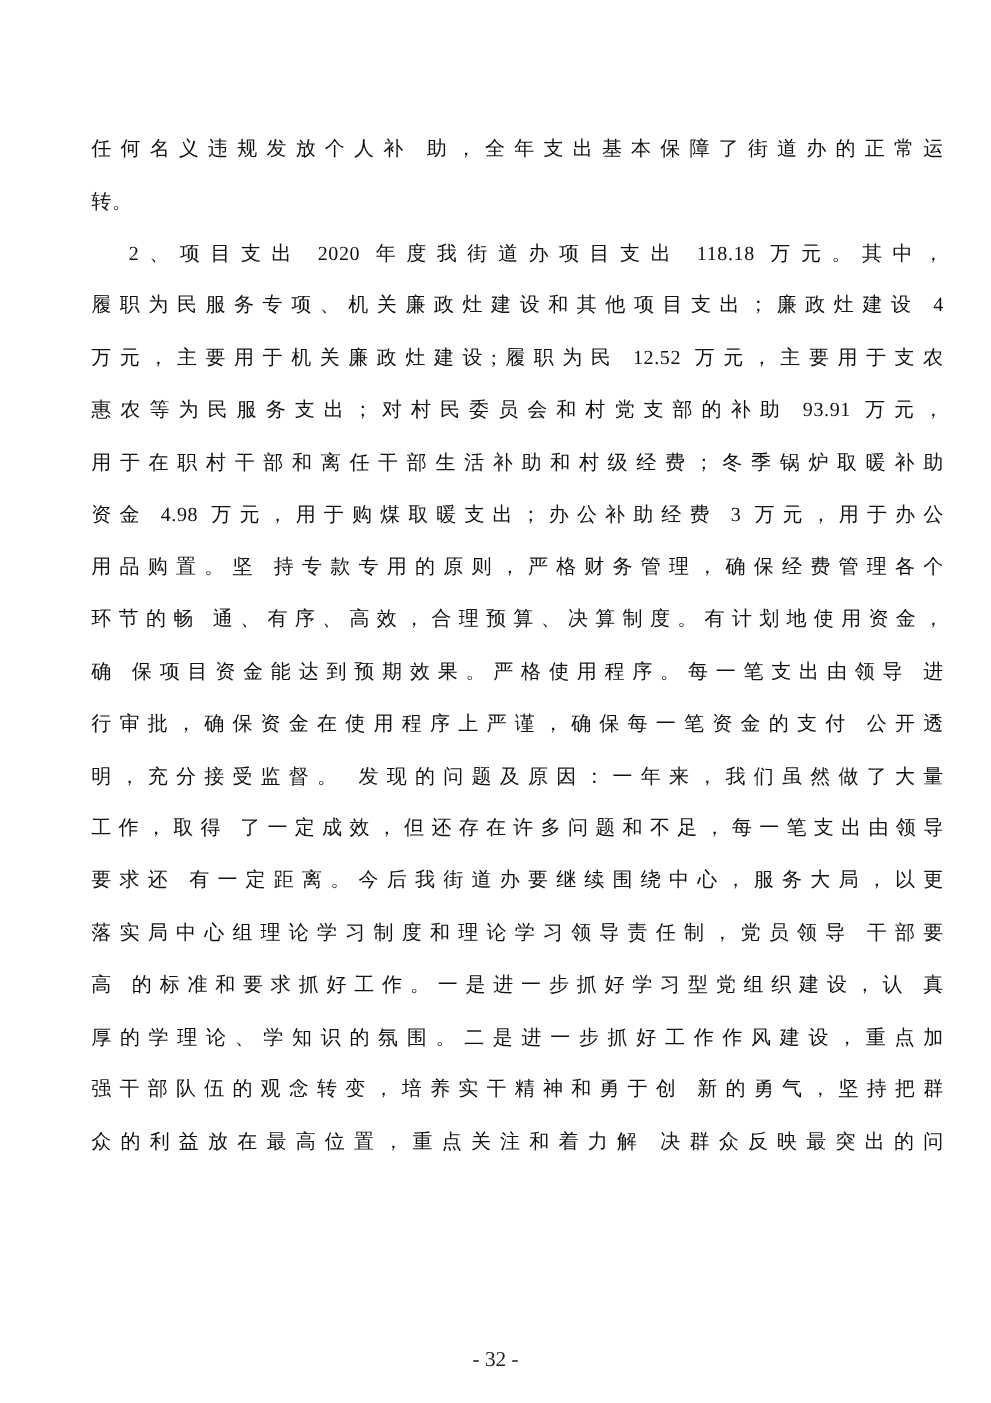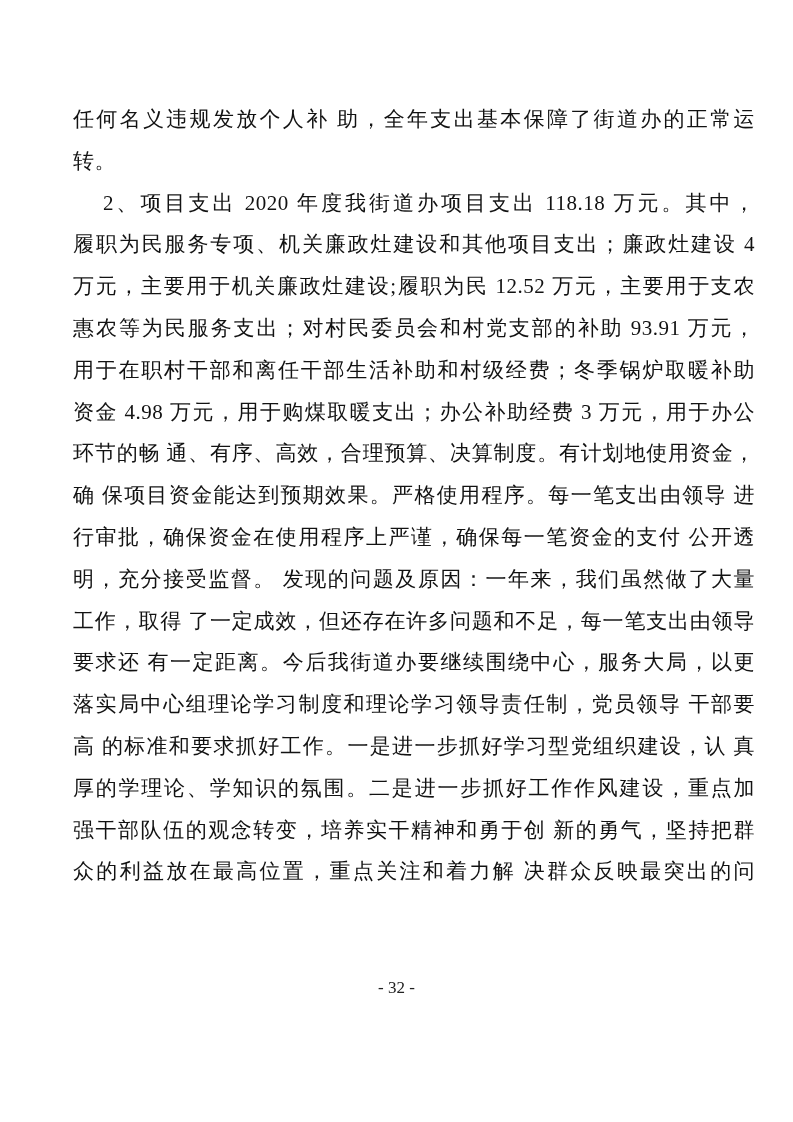--- a/index.html
+++ b/index.html
@@ -18,58 +18,59 @@
   }
   .text-block {
     position: absolute;
     left: 73px;
     top: 99px;
     width: 682px;
   }
   .line {
     height: 41.8px;
     line-height: 41.8px;
-    font-size: 21px;
+    font-size: 16px;
     letter-spacing: 0.5px;
     text-align: justify;
     text-align-last: justify;
     overflow: hidden;
     white-space: pre;
   }
   .line.no-fill {
     text-align: left;
     text-align-last: left;
   }
   .line.indent {
     text-indent: 30px;
   }
   .footer {
     position: absolute;
     left: 0;
-    top: 978px;
+    top: 1078px;
     width: 100%;
     text-align: center;
     font-size: 17px;
     color: #222222;
     white-space: pre;
   }
 </style>
 </head>
 <body>
 
 <div class="page">
   <div class="text-block" id="text-block">
       <div class="line">任何名义违规发放个人补 助，全年支出基本保障了街道办的正常运</div>
       <div class="line no-fill">转。</div>
       <div class="line indent">2、项目支出 2020 年度我街道办项目支出 118.18 万元。其中，</div>
       <div class="line">履职为民服务专项、机关廉政灶建设和其他项目支出；廉政灶建设 4</div>
       <div class="line">万元，主要用于机关廉政灶建设;履职为民 12.52 万元，主要用于支农</div>
       <div class="line">惠农等为民服务支出；对村民委员会和村党支部的补助 93.91 万元，</div>
       <div class="line">用于在职村干部和离任干部生活补助和村级经费；冬季锅炉取暖补助</div>
       <div class="line">资金 4.98 万元，用于购煤取暖支出；办公补助经费 3 万元，用于办公</div>
+      <div class="line">用品购置。坚 持专款专用的原则，严格财务管理，确保经费管理各个</div>
       <div class="line">环节的畅 通、有序、高效，合理预算、决算制度。有计划地使用资金，</div>
       <div class="line">确 保项目资金能达到预期效果。严格使用程序。每一笔支出由领导 进</div>
       <div class="line">行审批，确保资金在使用程序上严谨，确保每一笔资金的支付 公开透</div>
       <div class="line">明，充分接受监督。 发现的问题及原因：一年来，我们虽然做了大量</div>
       <div class="line">工作，取得 了一定成效，但还存在许多问题和不足，每一笔支出由领导</div>
       <div class="line">要求还 有一定距离。今后我街道办要继续围绕中心，服务大局，以更</div>
       <div class="line">落实局中心组理论学习制度和理论学习领导责任制，党员领导 干部要</div>
       <div class="line">高 的标准和要求抓好工作。一是进一步抓好学习型党组织建设，认 真</div>
       <div class="line">厚的学理论、学知识的氛围。二是进一步抓好工作作风建设，重点加</div>
       <div class="line">强干部队伍的观念转变，培养实干精神和勇于创 新的勇气，坚持把群</div>

